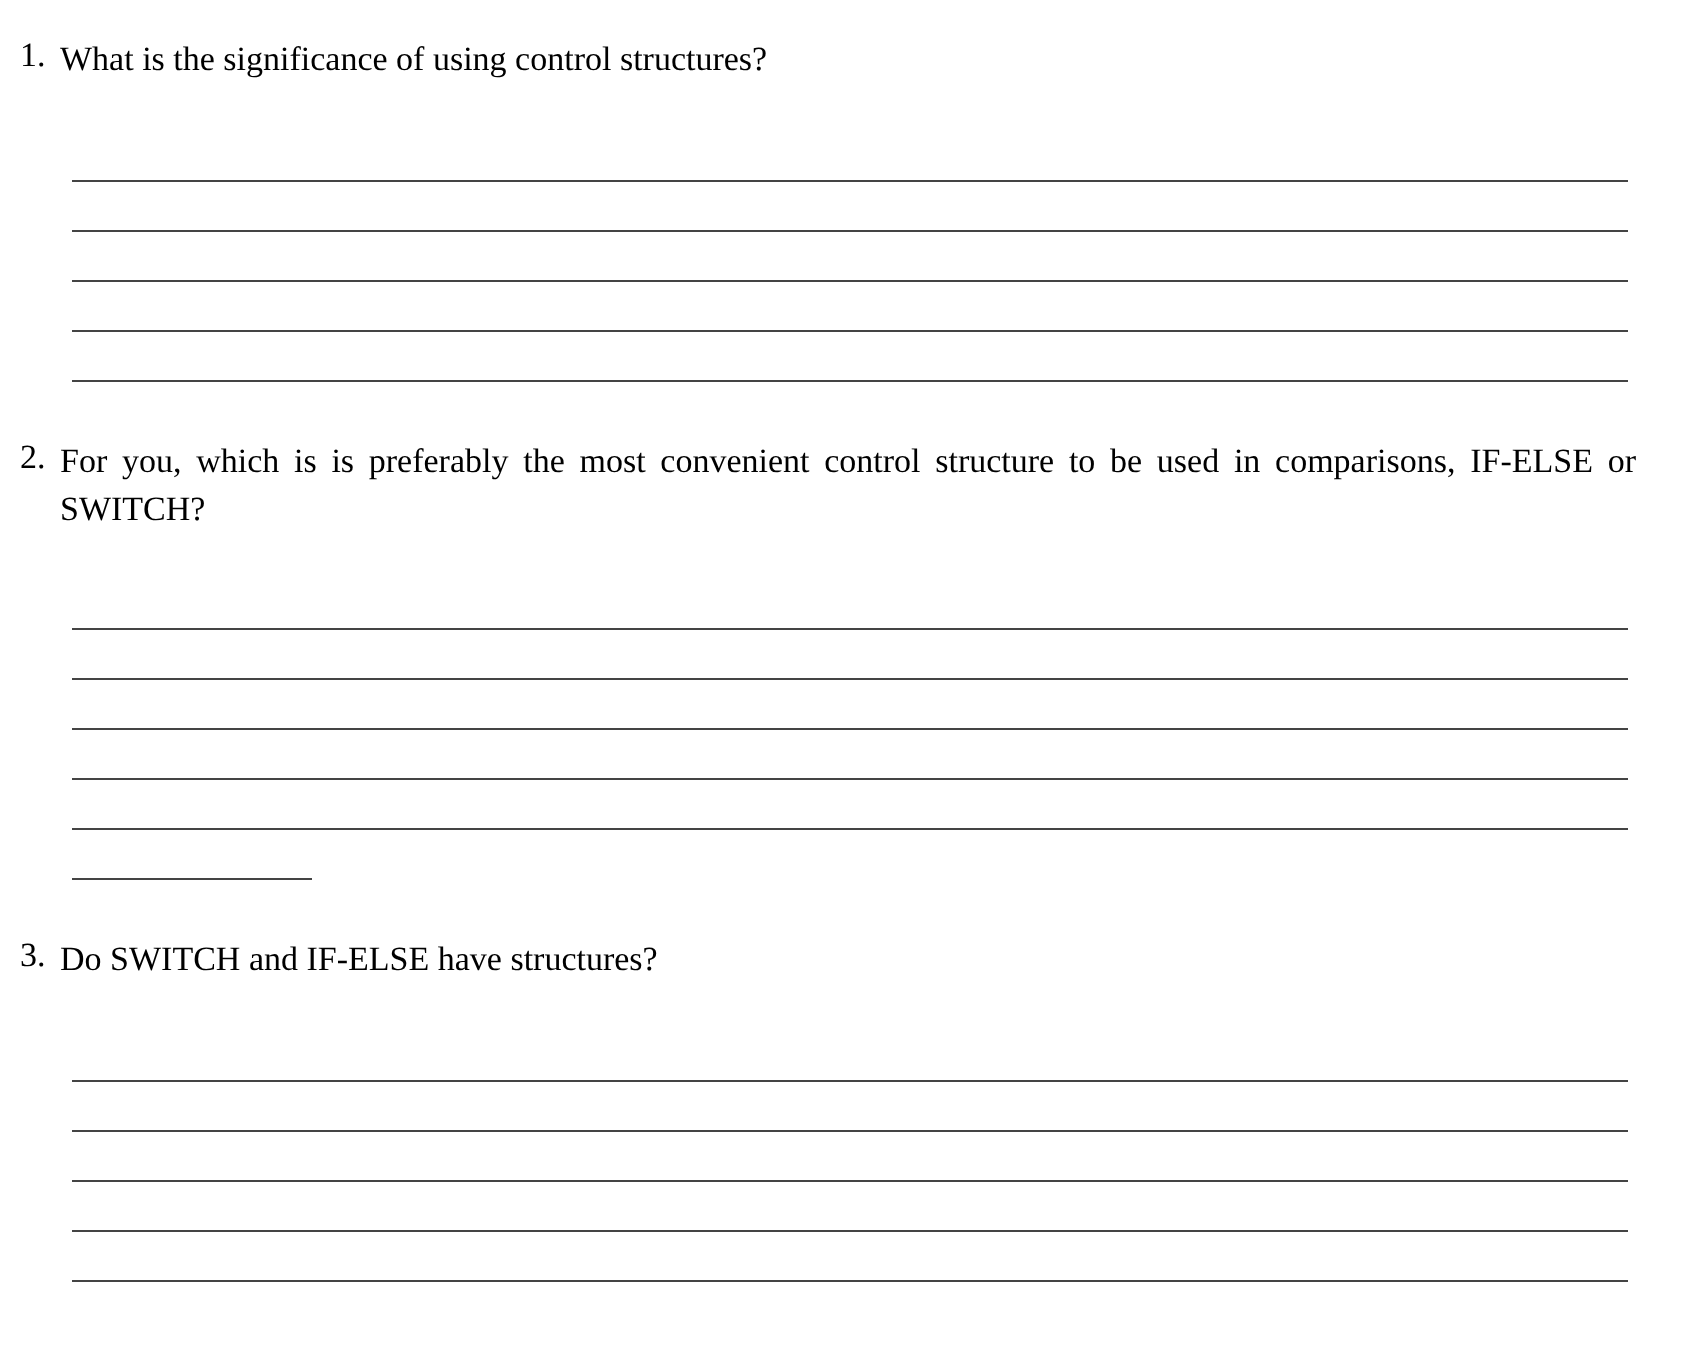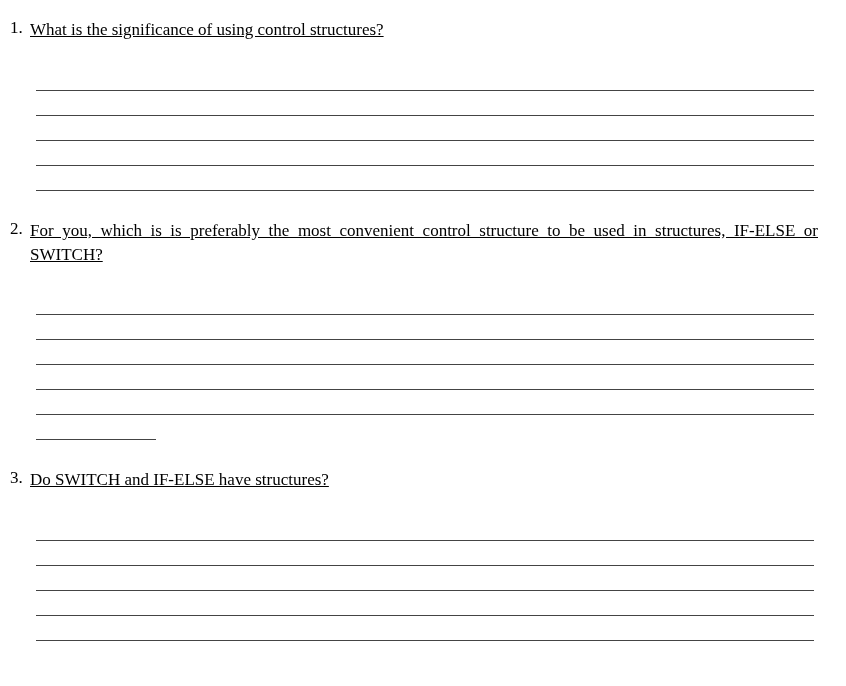--- a/index.html
+++ b/index.html
@@ -25,21 +25,20 @@
     }
     .question-number {
       width: 22px;
       flex-shrink: 0;
       text-align: left;
       padding-left: 2px;
     }
     .question-text {
       flex: 1;
       line-height: 1.4;
-      text-decoration: underline;
     }
     .question-text.justify {
       text-align: justify;
     }
     .answer-lines {
       margin-left: 28px;
       margin-top: 24px;
       margin-right: 4px;
     }
     .answer-line {
@@ -64,21 +63,21 @@
     <div class="answer-line"></div>
     <div class="answer-line"></div>
     <div class="answer-line"></div>
     <div class="answer-line"></div>
   </div>
 </div>
 
 <div class="question-block">
   <div class="question-row">
     <div class="question-number">2.</div>
-    <div class="question-text justify">For you, which is is preferably the most convenient control structure to be used in structures, IF-ELSE or SWITCH?</div>
+    <div class="question-text justify">For you, which is is preferably the most convenient control structure to be used in comparisons, IF-ELSE or SWITCH?</div>
   </div>
   <div class="answer-lines">
     <div class="answer-line"></div>
     <div class="answer-line"></div>
     <div class="answer-line"></div>
     <div class="answer-line"></div>
     <div class="answer-line"></div>
     <div class="answer-line short"></div>
   </div>
 </div>

